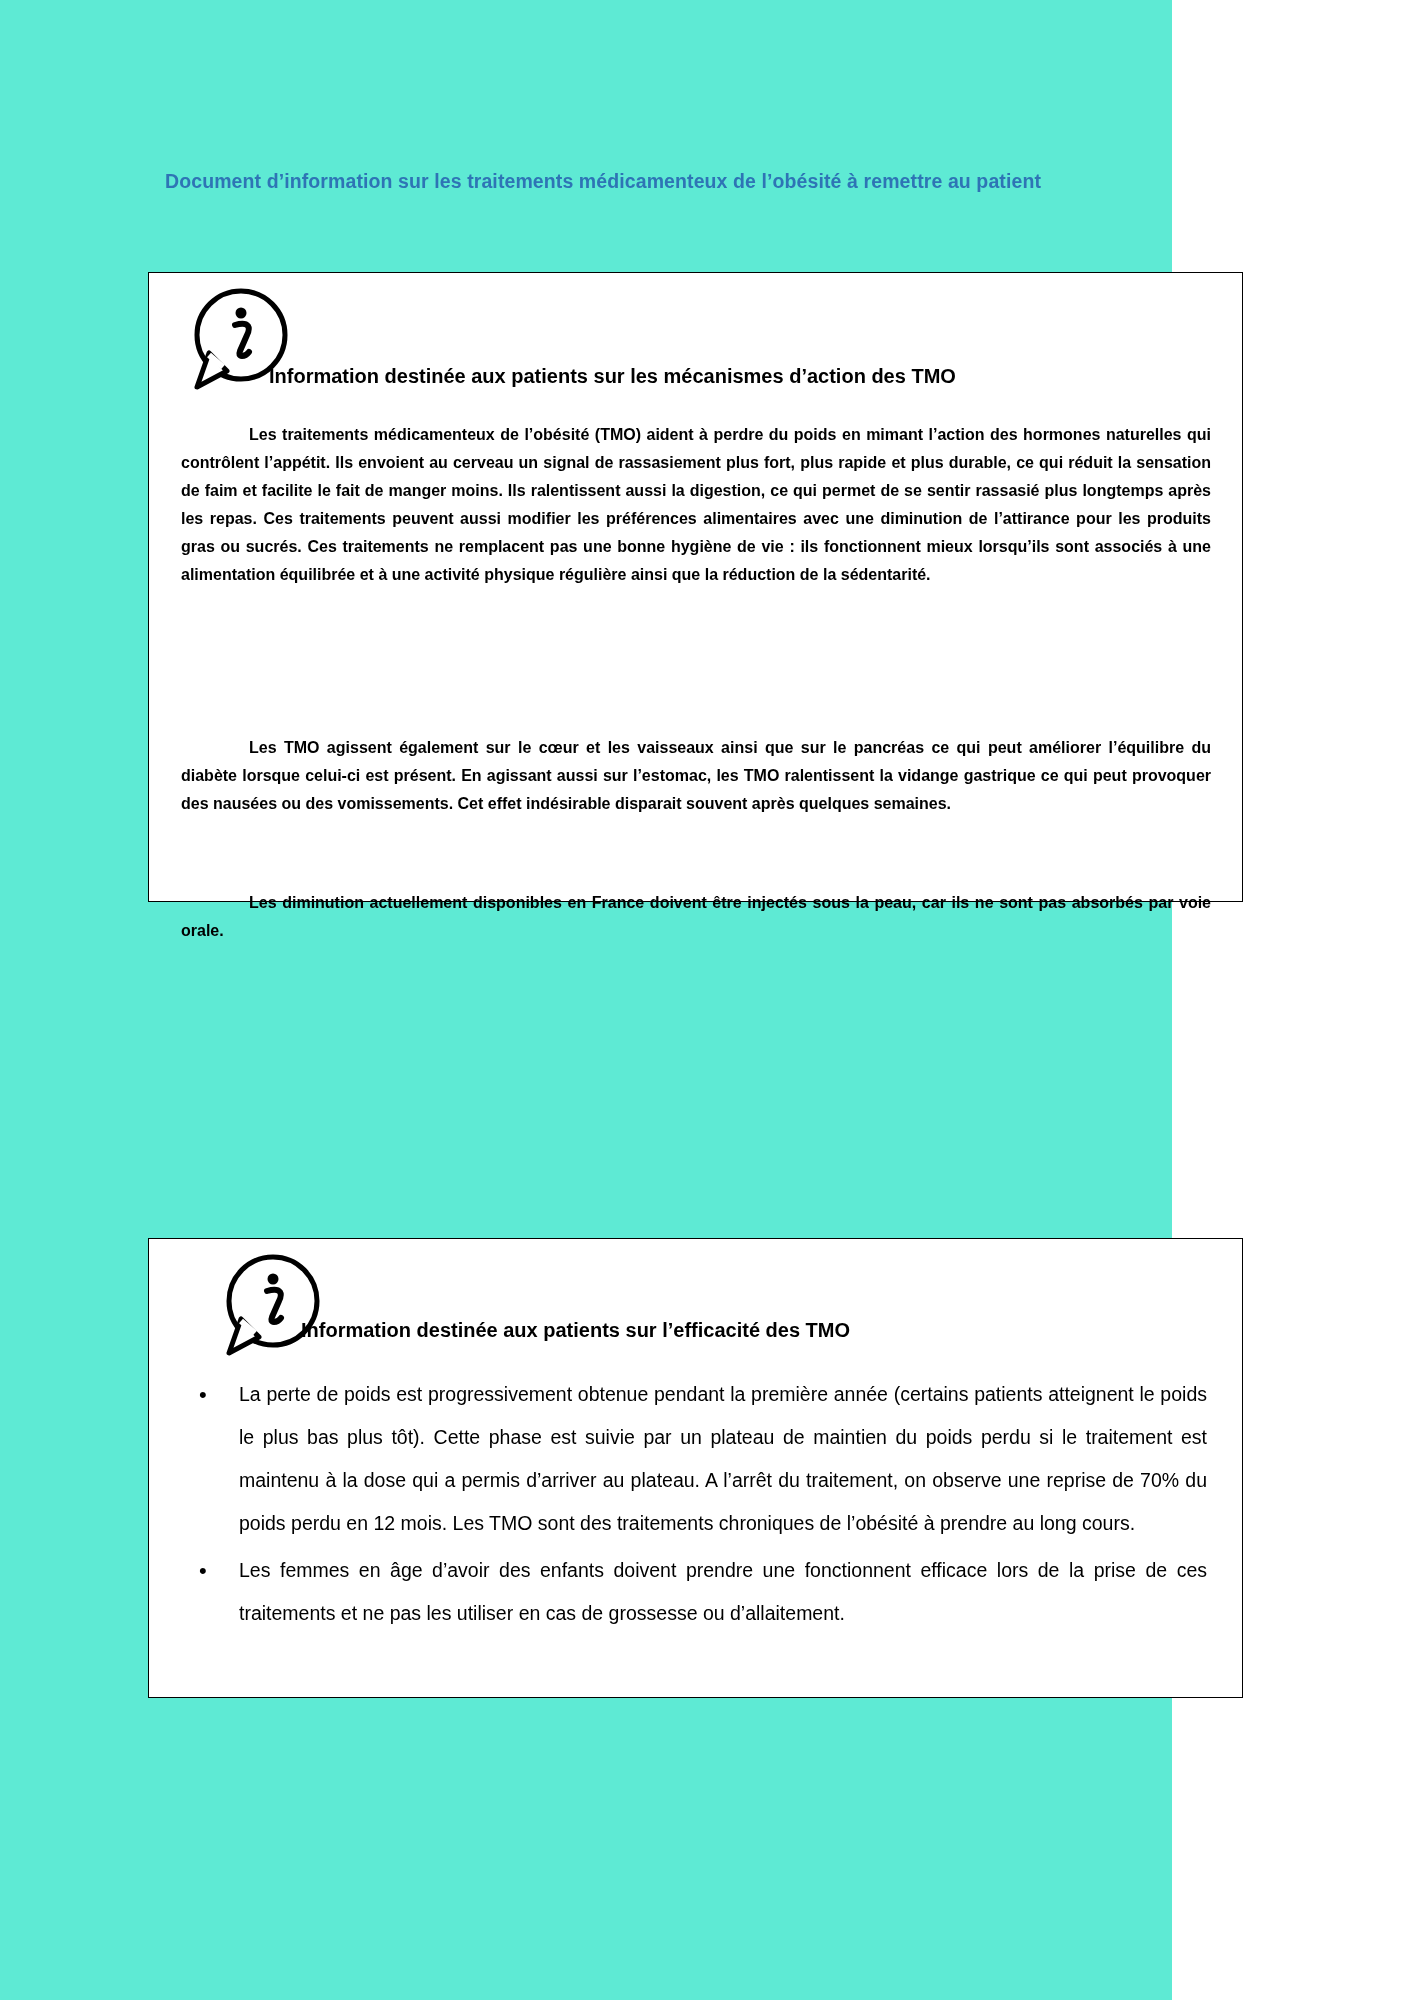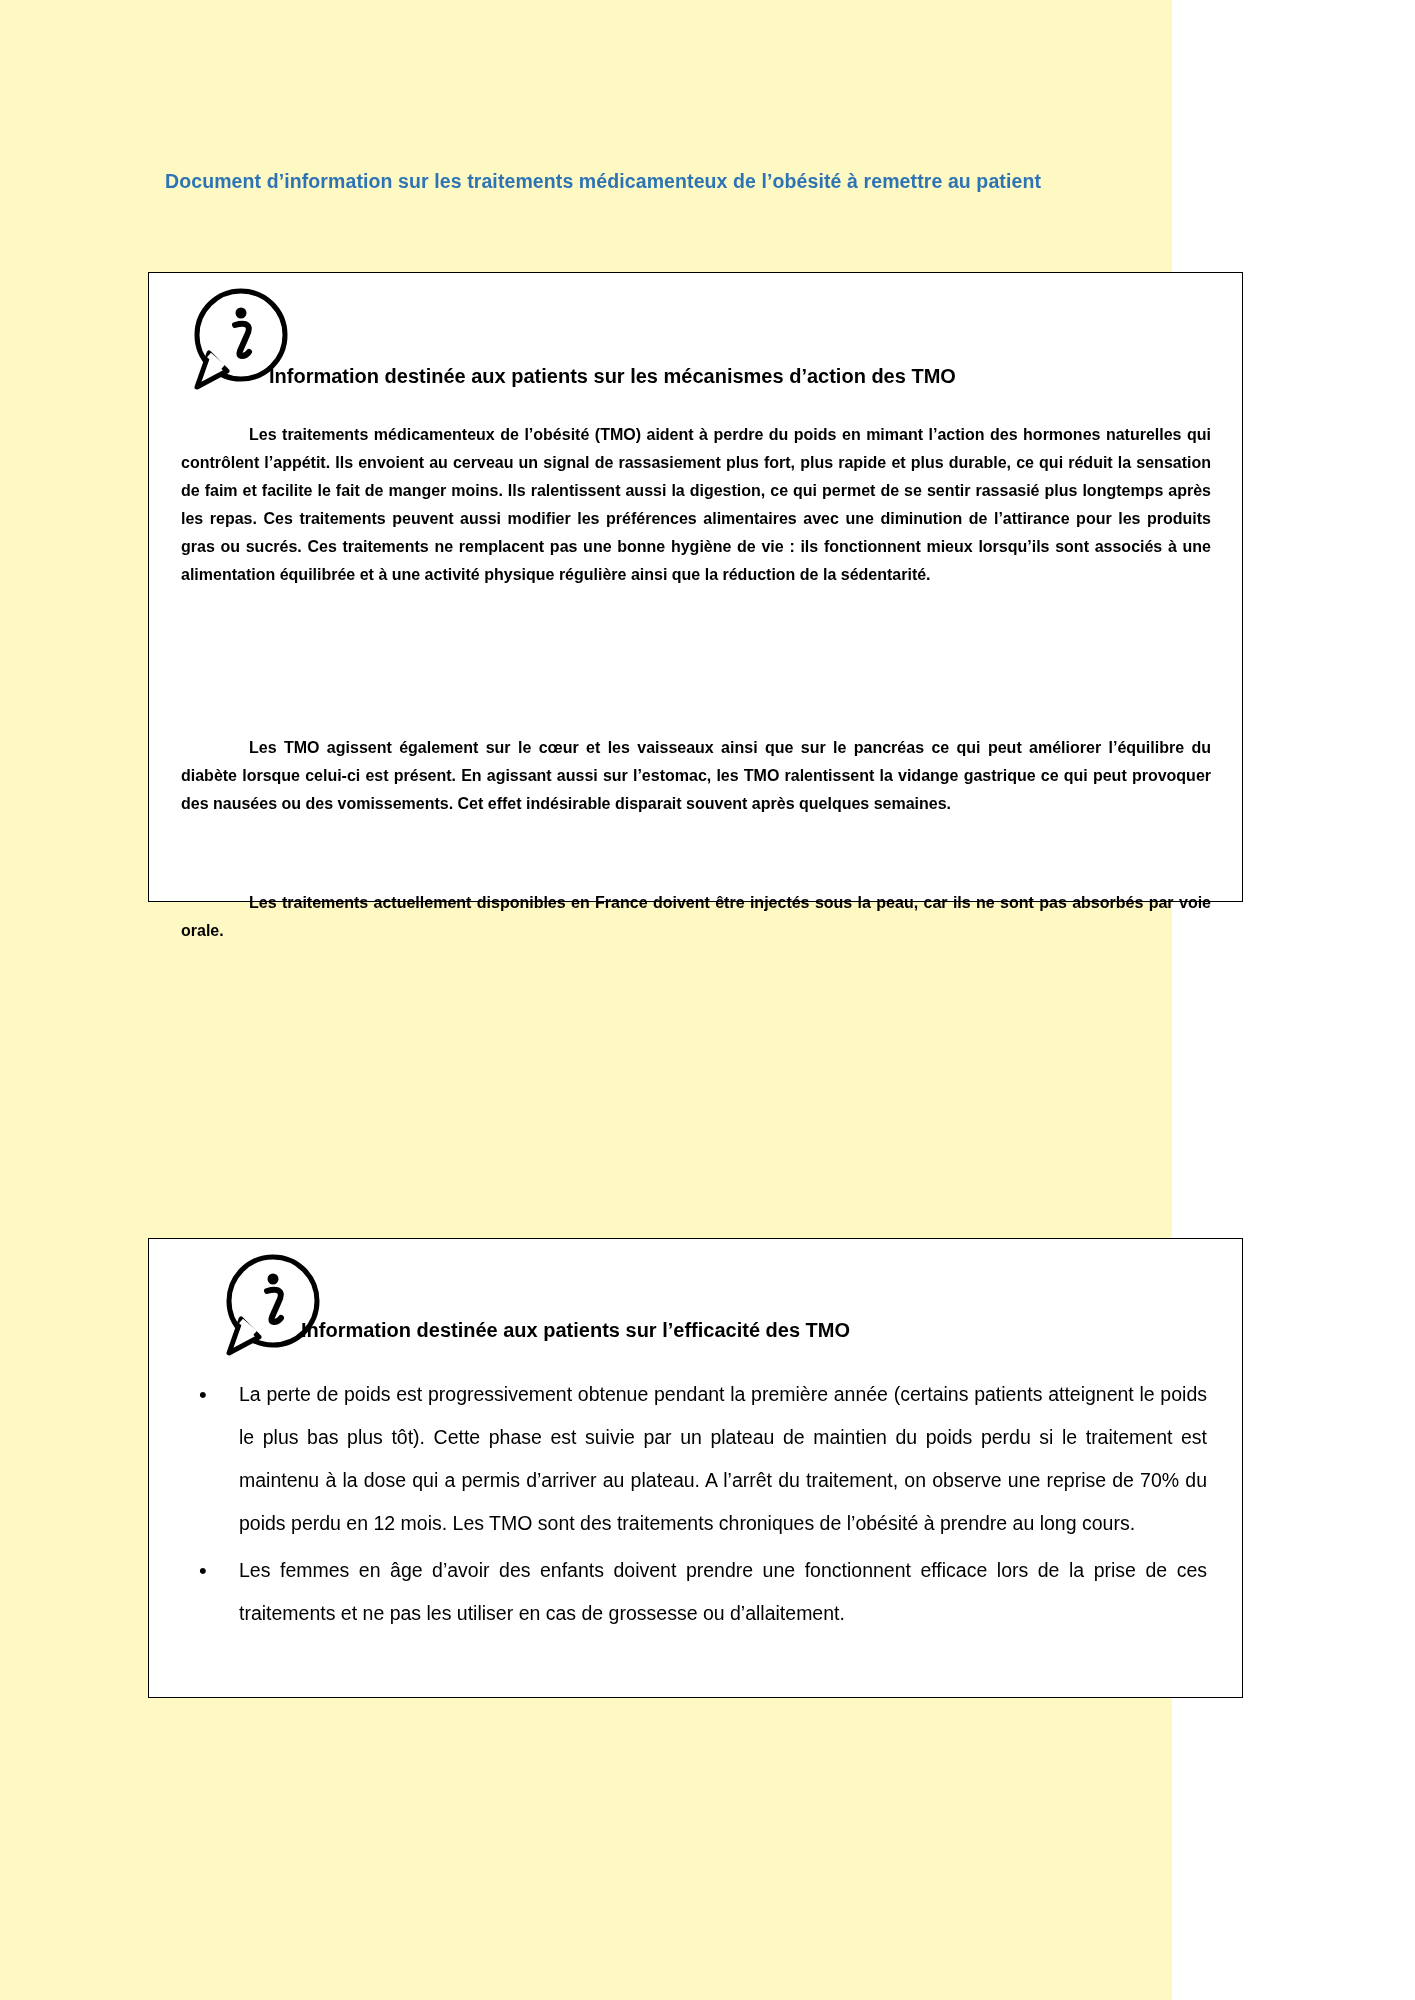--- a/index.html
+++ b/index.html
@@ -13,21 +13,21 @@
     font-family: "Liberation Sans", sans-serif;
     color: #000000;
     position: relative;
     overflow: hidden;
   }
   .page {
     position: absolute;
     top: 0; left: 0;
     width: 1172px;
     height: 2000px;
-    background: #fef9c3;
+    background: #5eead4;
   }
   .doc-title {
     position: absolute;
     left: 165px;
     top: 170px;
     width: 1100px;
     font-size: 19.5px;
     font-weight: bold;
     color: #2E74B5;
     letter-spacing: 0.1px;
@@ -115,21 +115,21 @@
         <path d="M 56 42 q 10 -3 13 1 q 2 3 -1 9 l -7 16 q -2 5 2 5 q 4 0 7 -4" fill="none" stroke="#000000" stroke-width="6" stroke-linecap="round"></path>
       </svg>
     </div>
 
     <div class="box-heading" style="left: 120px; top: 92px;">Information destinée aux patients sur les mécanismes d’action des TMO</div>
 
     <div class="para indent" style="left: 32px; top: 148px; width: 1030px;">Les traitements médicamenteux de l’obésité (TMO) aident à perdre du poids en mimant l’action des hormones naturelles qui contrôlent l’appétit. Ils envoient au cerveau un signal de rassasiement plus fort, plus rapide et plus durable, ce qui réduit la sensation de faim et facilite le fait de manger moins. Ils ralentissent aussi la digestion, ce qui permet de se sentir rassasié plus longtemps après les repas. Ces traitements peuvent aussi modifier les préférences alimentaires avec une diminution de l’attirance pour les produits gras ou sucrés. Ces traitements ne remplacent pas une bonne hygiène de vie : ils fonctionnent mieux lorsqu’ils sont associés à une alimentation équilibrée et à une activité physique régulière ainsi que la réduction de la sédentarité.</div>
 
     <div class="para indent" style="left: 32px; top: 461px; width: 1030px;">Les TMO agissent également sur le cœur et les vaisseaux ainsi que sur le pancréas ce qui peut améliorer l’équilibre du diabète lorsque celui-ci est présent. En agissant aussi sur l’estomac, les TMO ralentissent la vidange gastrique ce qui peut provoquer des nausées ou des vomissements. Cet effet indésirable disparait souvent après quelques semaines.</div>
 
-    <div class="para indent" style="left: 32px; top: 616px; width: 1030px;">Les traitements actuellement disponibles en France doivent être injectés sous la peau, car ils ne sont pas absorbés par voie orale.</div>
+    <div class="para indent" style="left: 32px; top: 616px; width: 1030px;">Les diminution actuellement disponibles en France doivent être injectés sous la peau, car ils ne sont pas absorbés par voie orale.</div>
   </div>
 
   <div class="box" id="box-efficacy">
 
     <div class="info-icon" style="left: 62px; top: 10px;">
       <svg viewBox="0 0 118 118" width="118" height="118" aria-hidden="true">
         <circle cx="62" cy="52" r="44" fill="#ffffff" stroke="#000000" stroke-width="5"></circle>
         <path d="M 30 70 L 18 104 L 48 88 Z" fill="#ffffff" stroke="#000000" stroke-width="5" stroke-linejoin="round"></path>
         <path d="M 30 72 L 44 84" stroke="#ffffff" stroke-width="6"></path>
         <circle cx="62" cy="30" r="5.5" fill="#000000"></circle>

